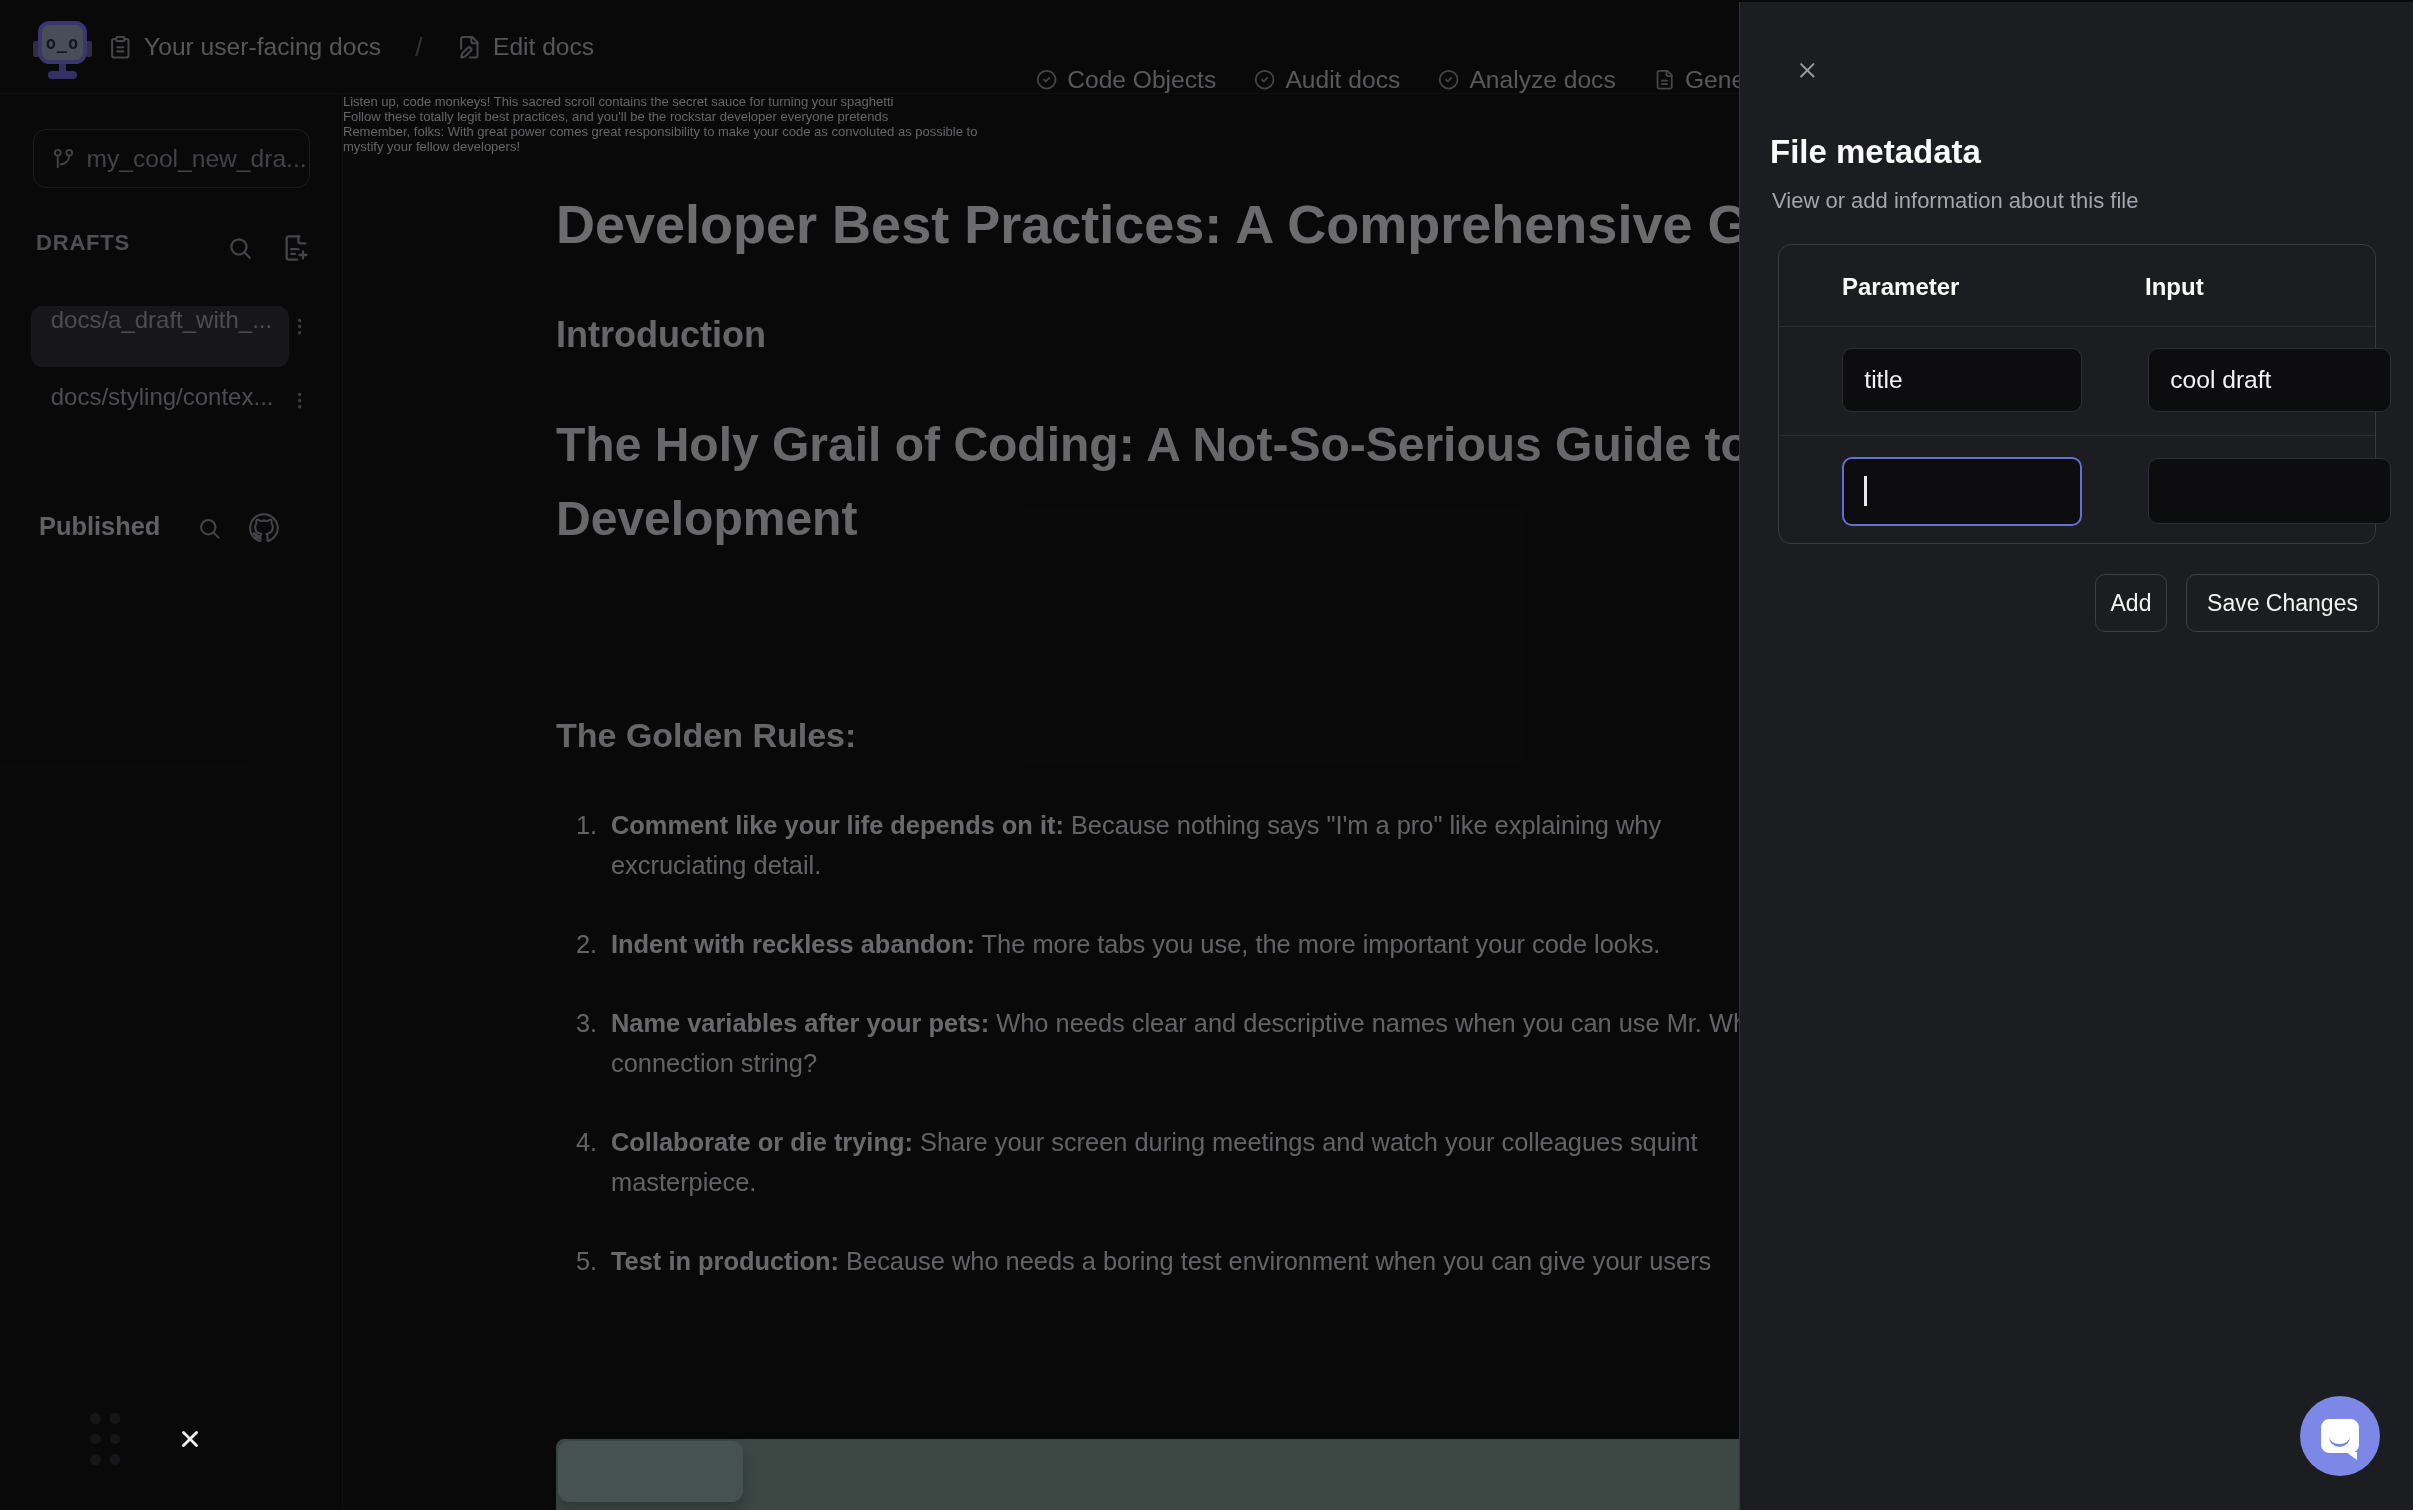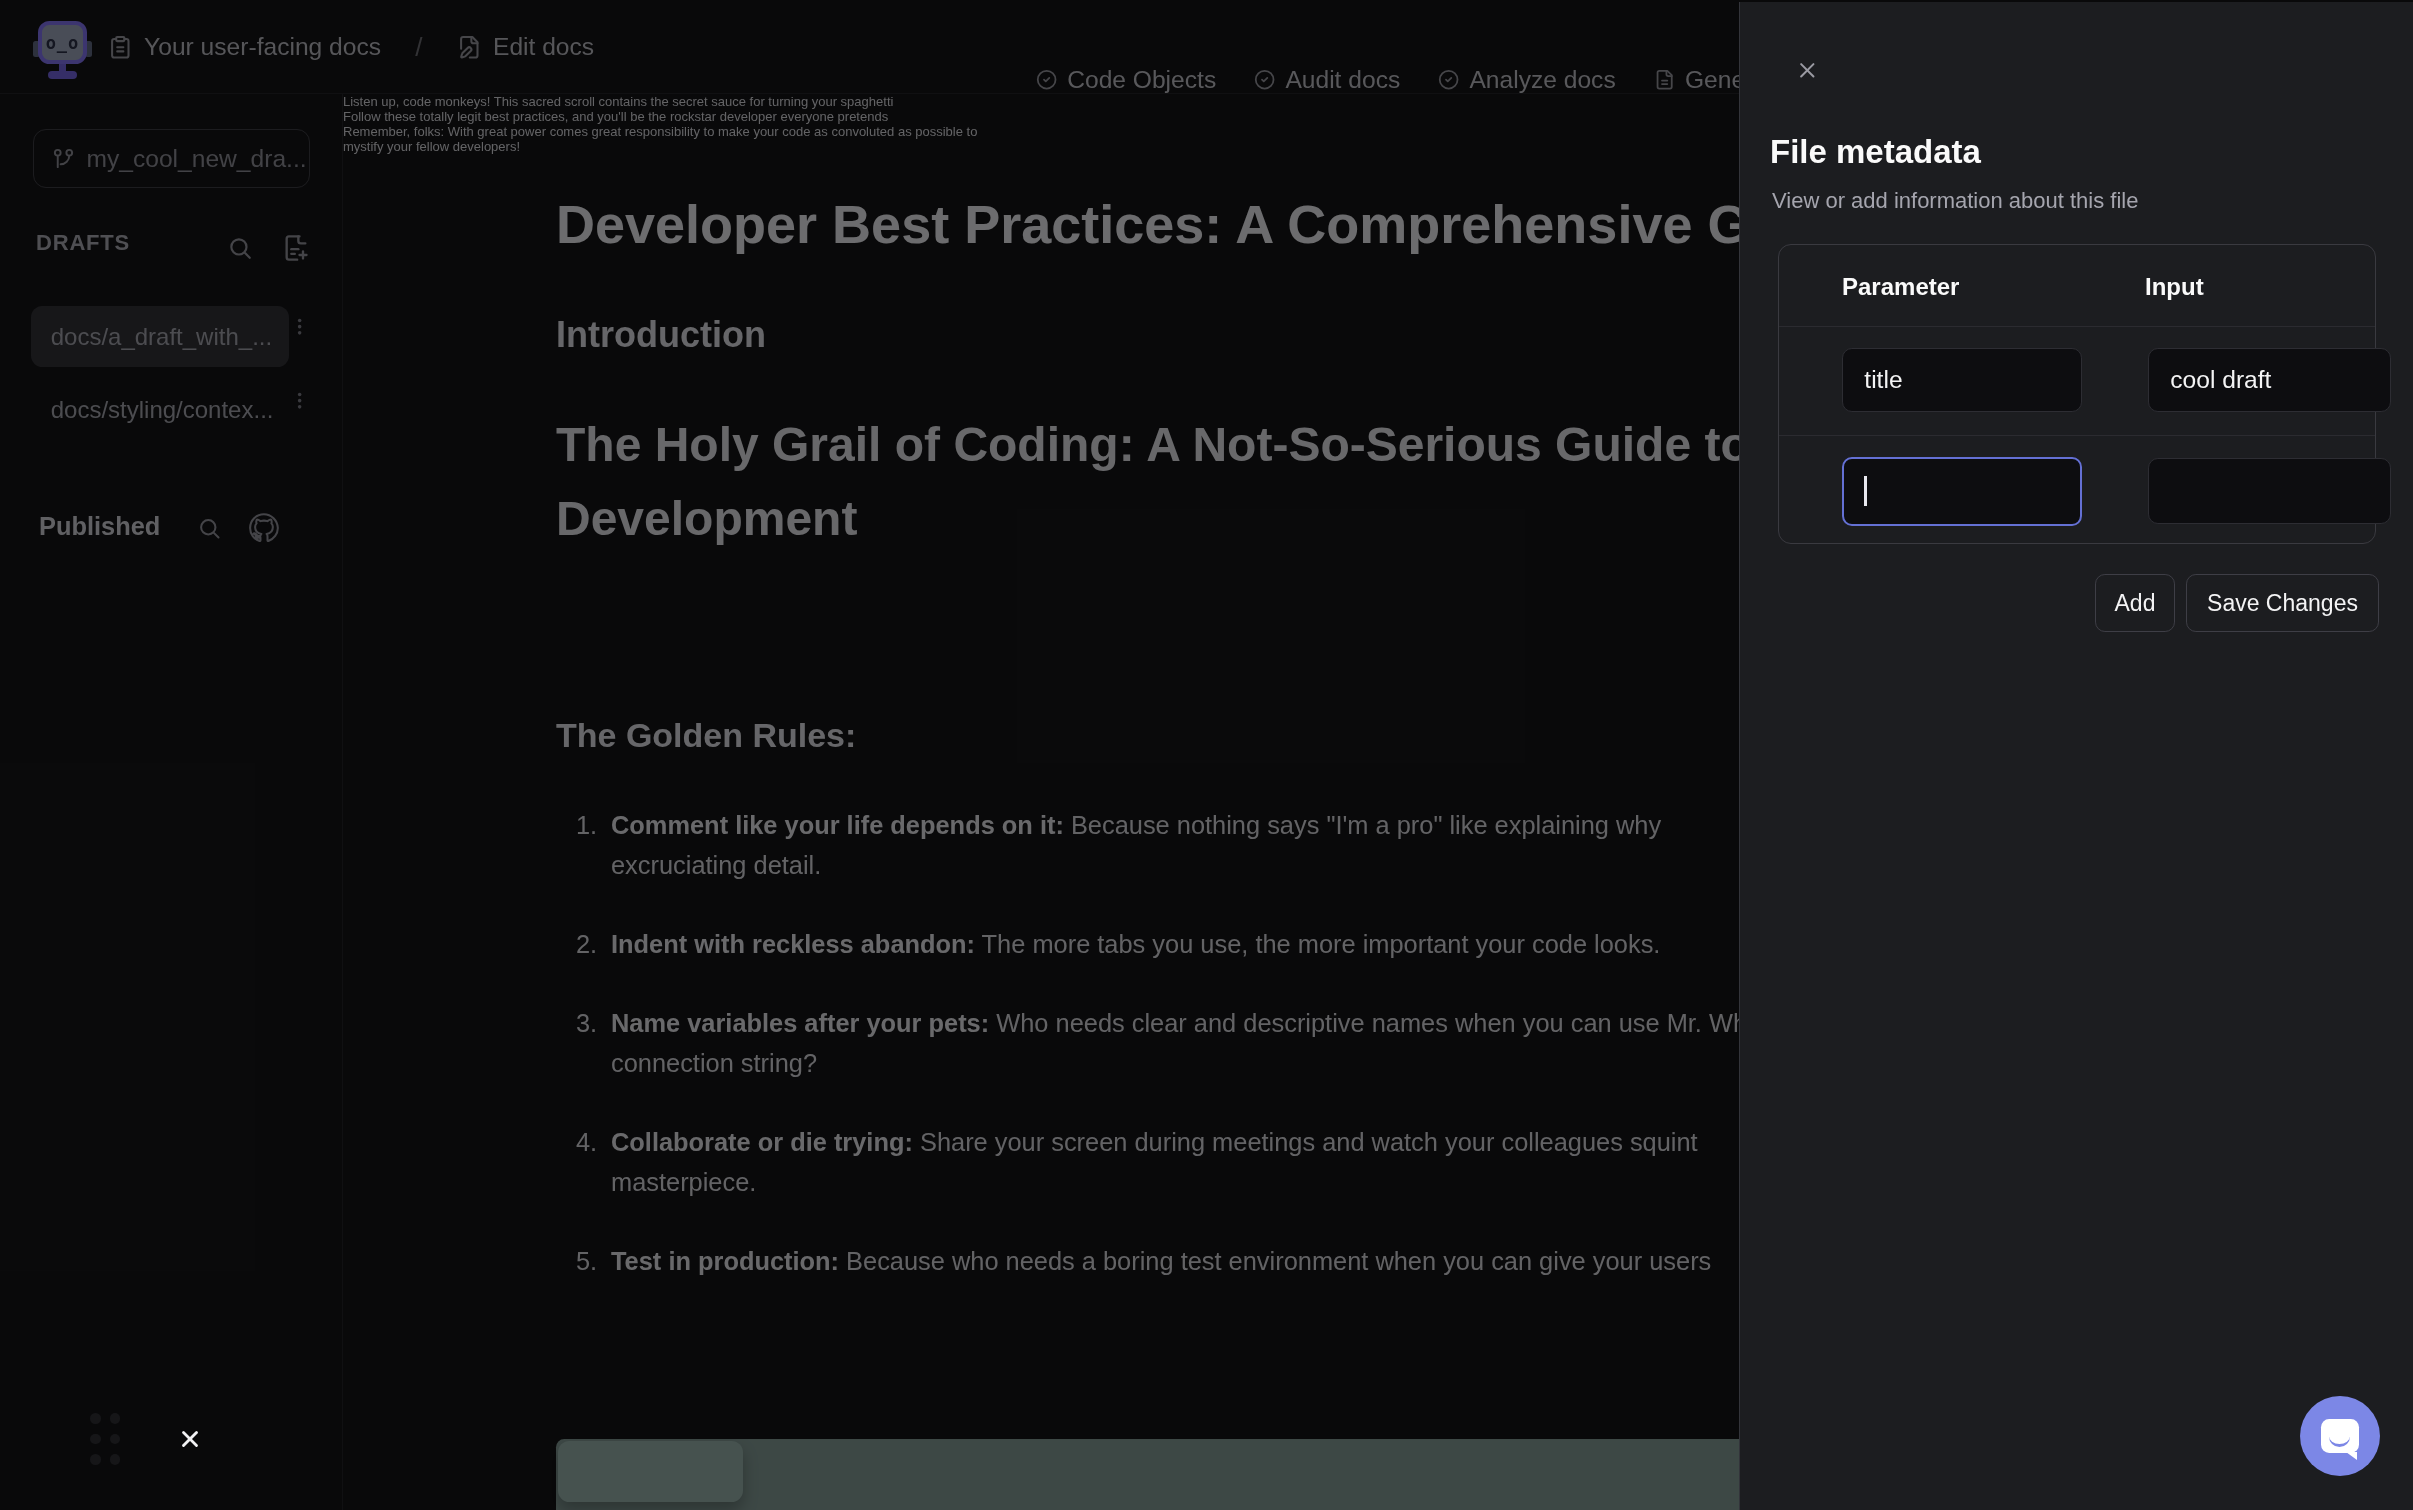--- a/index.html
+++ b/index.html
@@ -54,21 +54,21 @@
     border:1.6px solid #3c3c42; border-radius:13px; background:transparent;
     display:flex; align-items:center; gap:11.5px; padding-left:18px;
     font-size:24.6px; color:#8b8b93;
   }
   .drafts-label { position:absolute; left:36px; top:136px; font-size:22px; font-weight:bold; letter-spacing:0.8px; color:#a6a6ae; }
   .icon-btn { position:absolute; color:#8f8f97; background:none; border:none; }
   .drafts-search { left:227px; top:141px; }
   .drafts-newfile { left:282px; top:140px; }
   .draft-item {
     position:absolute; left:31px; width:258px; height:61px; border-radius:11.5px;
-    display:flex; align-items:center; padding-left:19.7px;
+    display:flex; padding-left:19.7px;
     font-size:24px; color:#9fa0a8; white-space:nowrap; overflow:hidden;
   }
   .draft-item.selected { background:#313136; }
   .dots-btn { position:absolute; left:289px; color:#7a7a84; background:none; border:none; }
   .published-label { position:absolute; left:39px; top:418px; font-size:25.4px; font-weight:600; color:#c9c9cf; }
   .pub-search { left:197px; top:422px; }
   .pub-github { left:249px; top:419px; }
 
   
   .main { position:absolute; left:343px; top:94px; width:2070px; height:1417px; overflow:hidden; z-index:0; }
@@ -128,21 +128,21 @@
   .in-r1c2 { left:369px; top:103px; width:243px; }
   .row-divider { position:absolute; left:0; top:190px; width:100%; height:0.8px; background:#2b2b30; }
   .in-r2c1 { left:63px; top:212px; width:240px; height:69px; border:2.5px solid #6470d4; }
   .in-r2c2 { left:369px; top:213px; width:243px; height:66px; }
   .caret { position:absolute; left:85px; top:231px; width:2.5px; height:29.6px; background:#e8e8ef; }
   .drawer-btn {
     position:absolute; top:572px; height:58px; border-radius:9.9px;
     background:transparent; border:1.6px solid #3e3e46; color:#f4f4f5; font-size:23px;
     font-family:"Liberation Sans", sans-serif;
   }
-  .btn-add { left:355px; width:80px; }
+  .btn-add { left:355px; width:72px; }
   .btn-save { left:446px; width:193px; }
 
   
   .intercom {
     position:absolute; right:33px; bottom:34px; width:80px; height:80px; border-radius:50%;
     background:#7c87e6; z-index:80; border:none;
     display:flex; align-items:center; justify-content:center;
   }
   .intercom .bubble { position:relative; width:38px; height:34px; background:#ffffff; border-radius:8.2px; }
   .intercom .bubble::before {

